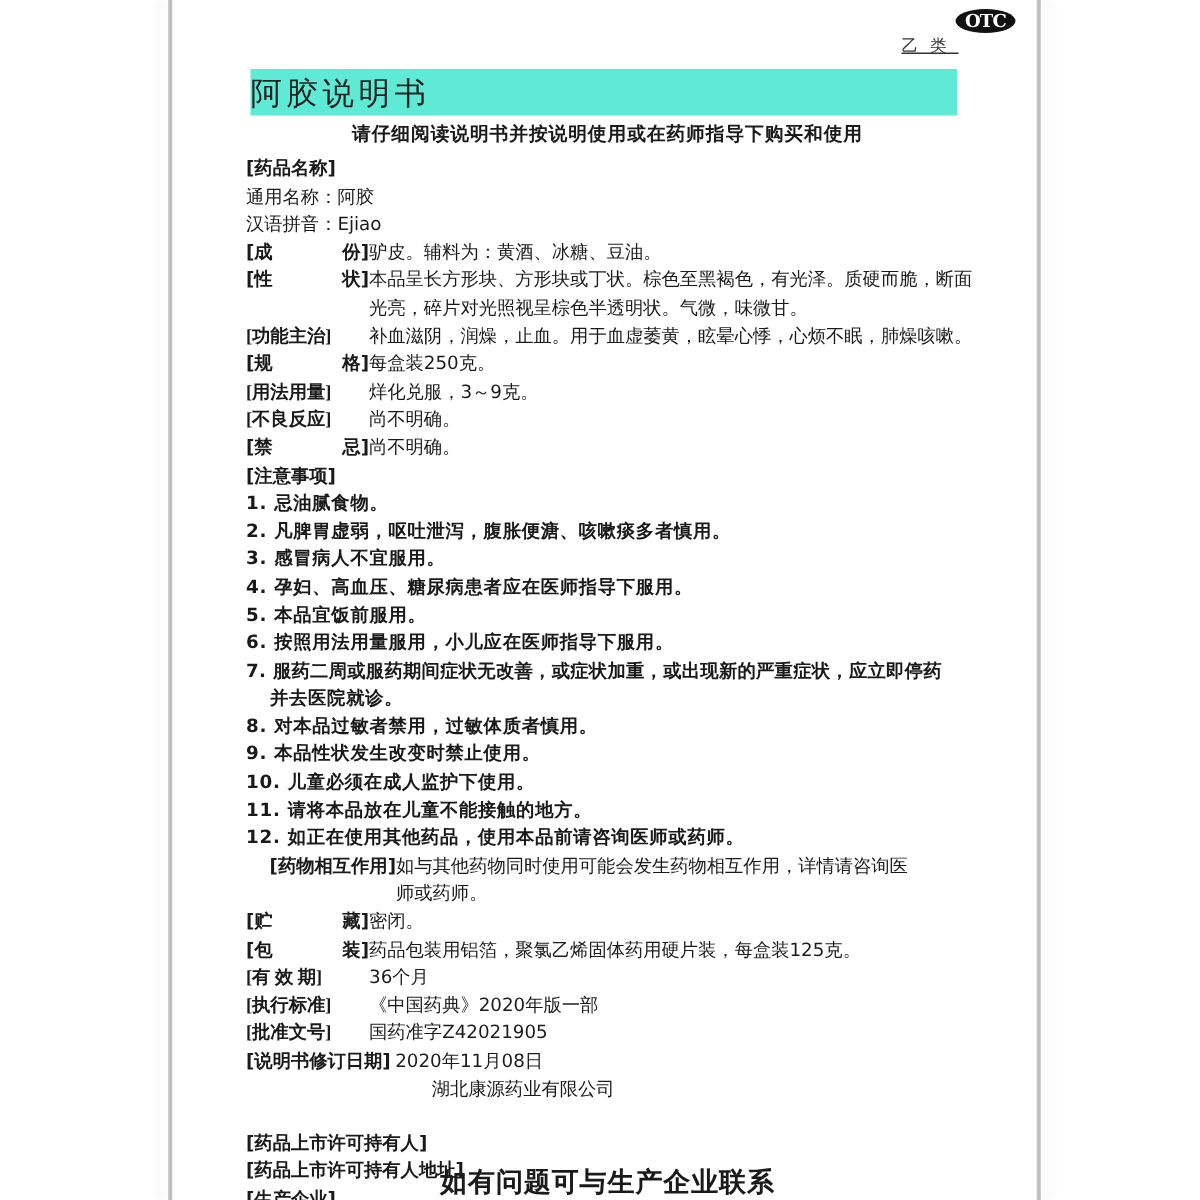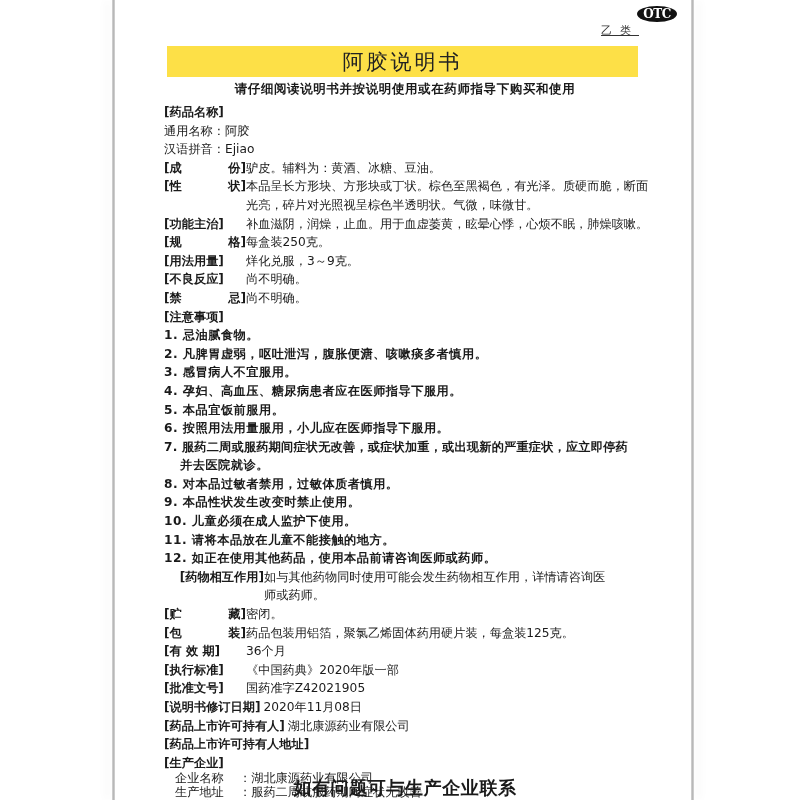--- a/index.html
+++ b/index.html
@@ -54,24 +54,23 @@
       white-space: nowrap;
       text-decoration: underline;
     }
 
     .title-bar {
       position: absolute;
       left: 167px;
       top: 46px;
       width: 471px;
       height: 31px;
-      background: #fde047;
+      background: #5eead4;
       display: flex;
       align-items: center;
-      justify-content: center;
     }
     .title-bar span {
       font-size: 21px;
       letter-spacing: 3px;
       color: #222;
     }
 
     .subtitle {
       position: absolute;
       left: 140px;
@@ -93,21 +92,21 @@
       line-height: 18.6px;
     }
     .row {
       display: flex;
       white-space: nowrap;
     }
     .lbl {
       font-weight: bold;
       flex: none;
     }
-    .lbl.w4 { width: 82px; }
+    .lbl.w4 { width: 82px; font-family: Liberation Serif, serif; }
     .lbl.spread {
       display: inline-flex;
       justify-content: space-between;
       width: 82px;
     }
     .val {
       white-space: normal;
     }
     .note {
       font-weight: bold;
@@ -269,21 +268,21 @@
     <span class="lbl w4">[批准文号]</span>
     <span class="val">国药准字Z42021905</span>
   </div>
 
   <div class="row">
     <span class="lbl" style="padding-right:3px;">[说明书修订日期]</span>
     <span class="val">2020年11月08日</span>
   </div>
 
   <div class="row">
-    <span class="lbl" style="padding-right:3px;">[药品上市许可持有人]</span>
+    <span class="lbl" style="padding-right:3px;margin-top:36px;">[药品上市许可持有人]</span>
     <span class="val">湖北康源药业有限公司</span>
   </div>
 
   <div class="row">
     <span class="lbl" style="padding-right:3px;">[药品上市许可持有人地址]</span>
   </div>
 
   <div class="row">
     <span class="lbl">[生产企业]</span>
   </div>

